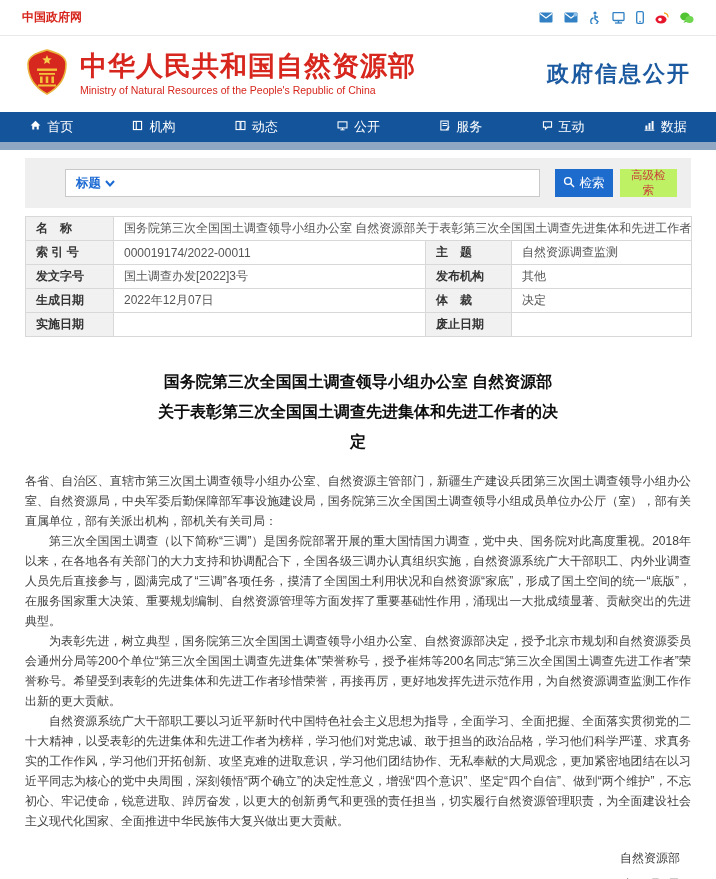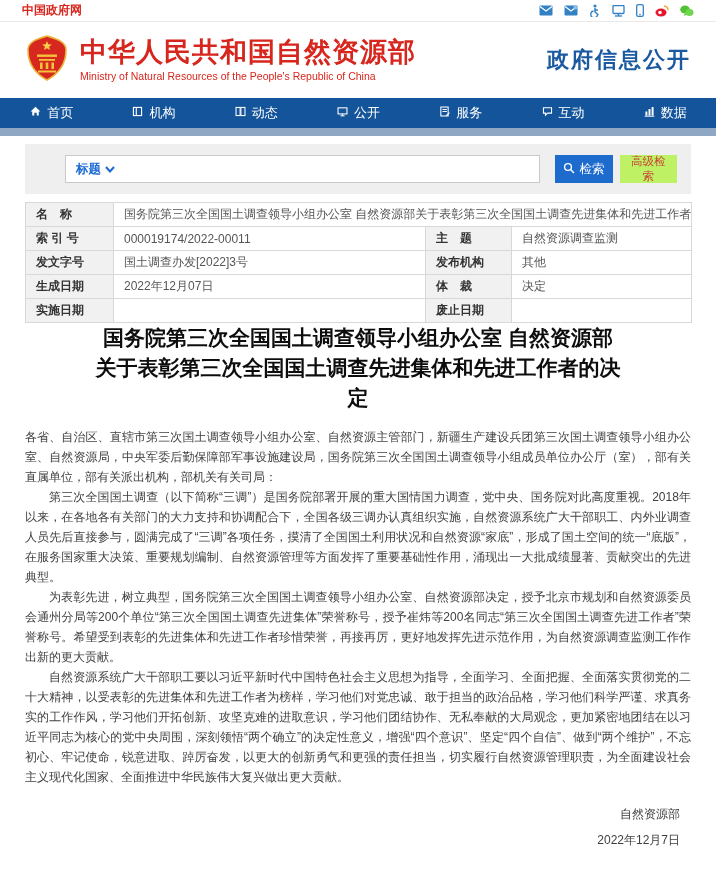--- a/index.html
+++ b/index.html
@@ -4,21 +4,21 @@
 <style>
   * { box-sizing: border-box; }
   html,body { margin:0; padding:0; }
   body {
     width:716px; height:879px; overflow:hidden;
     background:#fff;
     font-family:"Liberation Sans","DejaVu Sans",sans-serif;
     color:#404040;
   }
   
-  .topbar { height:22px; border-bottom:1px solid #e9e9e9;
+  .topbar { height:36px; border-bottom:1px solid #e9e9e9;
     display:flex; justify-content:space-between; align-items:center; padding:0 22px; }
   .site-link { color:#d7261d; font-size:12px; font-weight:bold; cursor:pointer; }
   .topbar-icons { display:flex; gap:11px; align-items:center; }
   .topbar-icons span { display:inline-flex; cursor:pointer; line-height:1; }
   
   .header { height:76px; display:flex; align-items:center; justify-content:space-between; padding:0 25px; }
   .logo-link { display:flex; align-items:center; gap:11px; cursor:pointer; }
   .ministry-cn { color:#d7261d; font-size:27px; font-weight:bold; letter-spacing:1px; line-height:1.1; }
   .ministry-en { color:#d7261d; font-size:10.5px; margin-top:3px; }
   .gov-info { color:#1b5aa0; font-size:22px; font-weight:bold; letter-spacing:2px; }
@@ -38,21 +38,21 @@
     display:flex; align-items:center; justify-content:center; gap:4px; }
   .btn-search { width:58px; margin-left:15px; background:#1e6bce; color:#fff; }
   .btn-adv { width:58px; margin-left:7px; background:#bef264; color:#c9443a; font-size:11.5px; }
   
   .meta-table { margin:8px 25px 0; width:666px; border-collapse:collapse; font-size:12px; table-layout:fixed; }
   .meta-table td { border:1px solid #d8d8d8; padding:3px 10px; height:21px; overflow:hidden; white-space:nowrap; }
   .meta-table td.lbl { background:#f1f1f1; font-weight:bold; color:#333; }
   .meta-table td.val { color:#555; }
   col.c1 { width:88px; } col.c2 { width:312px; } col.c3 { width:86px; } col.c4 { width:180px; }
   
-  .doc-title { text-align:center; font-size:21px; font-weight:bold;
+  .doc-title { margin-top:30px; text-align:center; font-size:16px; font-weight:bold;
     color:#0d0d0d; line-height:30px; }
   .doc-body { margin:14px 25px 0; font-size:12px; color:#404040; line-height:20px; text-align:justify; }
   .doc-body p { margin:0; }
   .doc-body p.ind { text-indent:2em; }
   .signature { margin:14px 36px 0 0; text-align:right; font-size:12px; color:#404040; line-height:26px; }
 </style>
 </head>
 <body>
 
 <div class="topbar">

